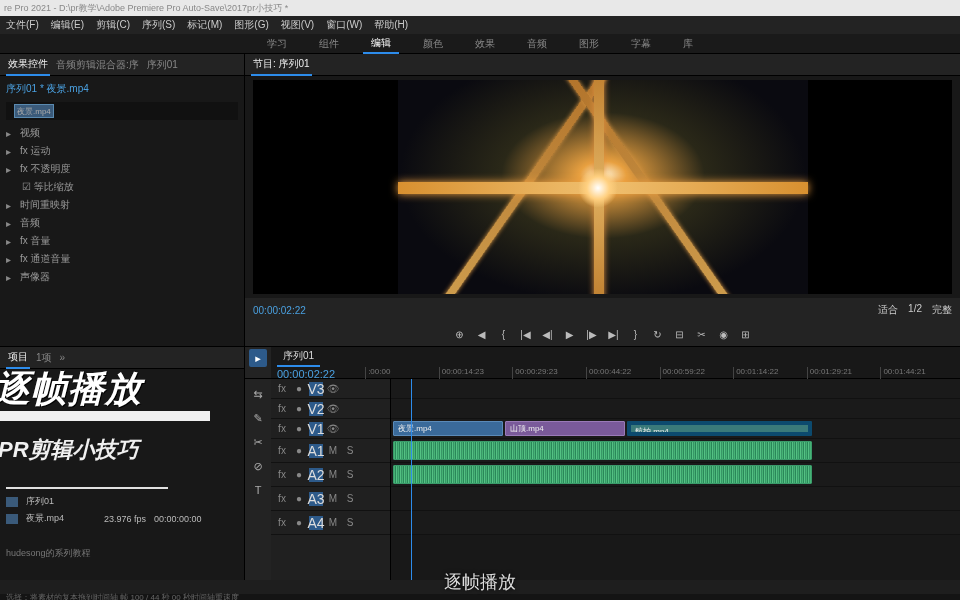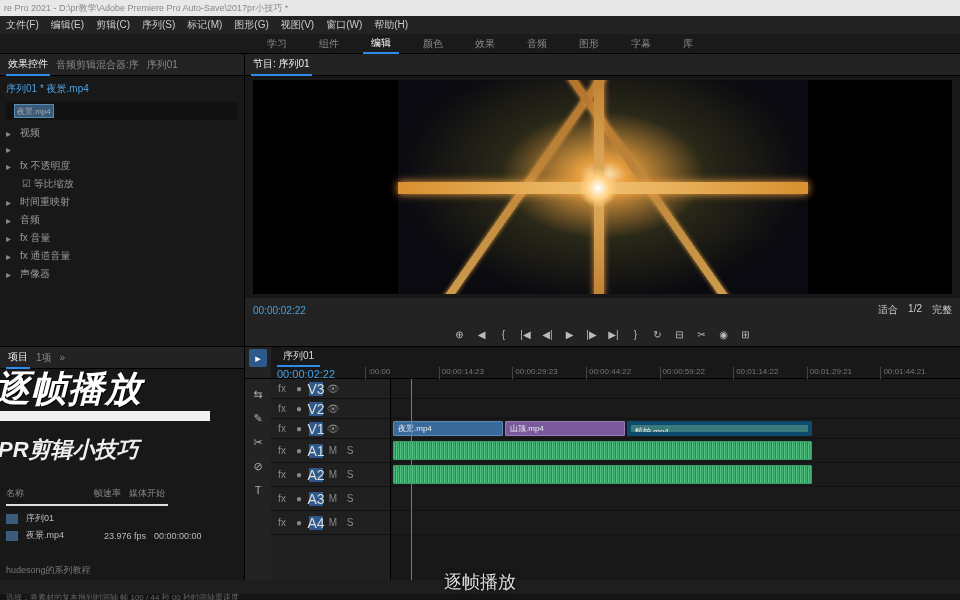--- a/index.html
+++ b/index.html
@@ -123,20 +123,21 @@
         <div class="mini-thumb" style="left:8px;width:40px">
           <span style="font-size:8px;padding-left:2px">夜景.mp4</span>
         </div>
       </div>
       <div class="fx-row">
           <span class="fx-expand">▸</span>
           <span class="fx-name">视频</span>
         </div>
       <div class="fx-row">
           <span class="fx-expand">▸</span>
+          <span class="fx-name">fx 运动</span>
         </div>
       <div class="fx-row">
           <span class="fx-expand">▸</span>
           <span class="fx-name">fx 不透明度</span>
         </div>
       <div class="fx-row" style="padding-left:16px">
           <span class="fx-name">☑ 等比缩放</span>
         </div>
       <div class="fx-row">
           <span class="fx-expand">▸</span>
@@ -205,25 +206,20 @@
   <div class="project-col">
     <div class="panel-tabs">
       <span class="panel-tab active">项目</span>
       <span class="panel-tab">1项</span>
       <span class="panel-tab">»</span>
     </div>
     <div class="overlay-title">逐帧播放</div>
     <div class="overlay-bar"></div>
     <div class="overlay-sub">PR剪辑小技巧</div>
     <div class="project-content" style="margin-top:110px">
-      <div class="list-row" style="color:#888">
-        <span style="width:80px">名称</span>
-        <span>帧速率</span>
-        <span>媒体开始</span>
-      </div>
       <div class="bin-underline"></div>
       <div class="list-row">
         <span class="list-icon"></span>
         <span style="width:70px">序列01</span>
       </div>
       <div class="list-row">
         <span class="list-icon"></span>
         <span style="width:70px">夜景.mp4</span>
         <span>23.976 fps</span>
         <span>00:00:00:00</span>

